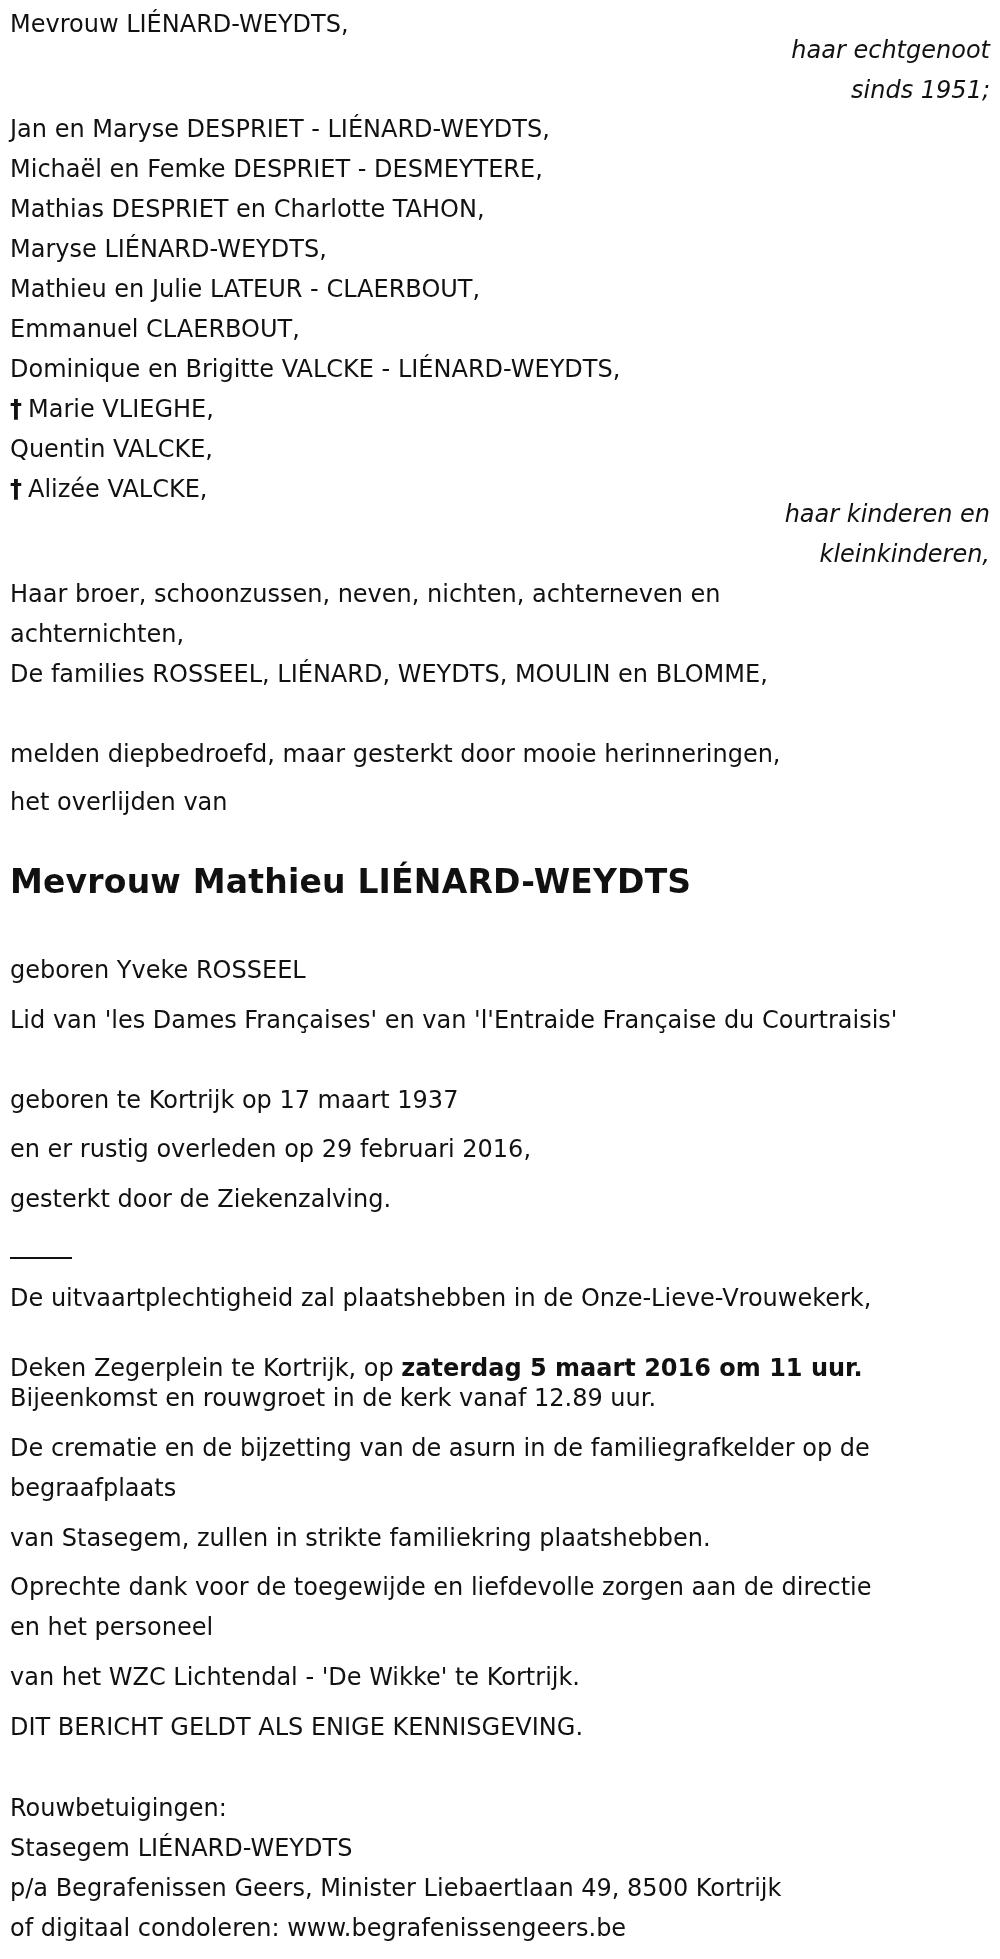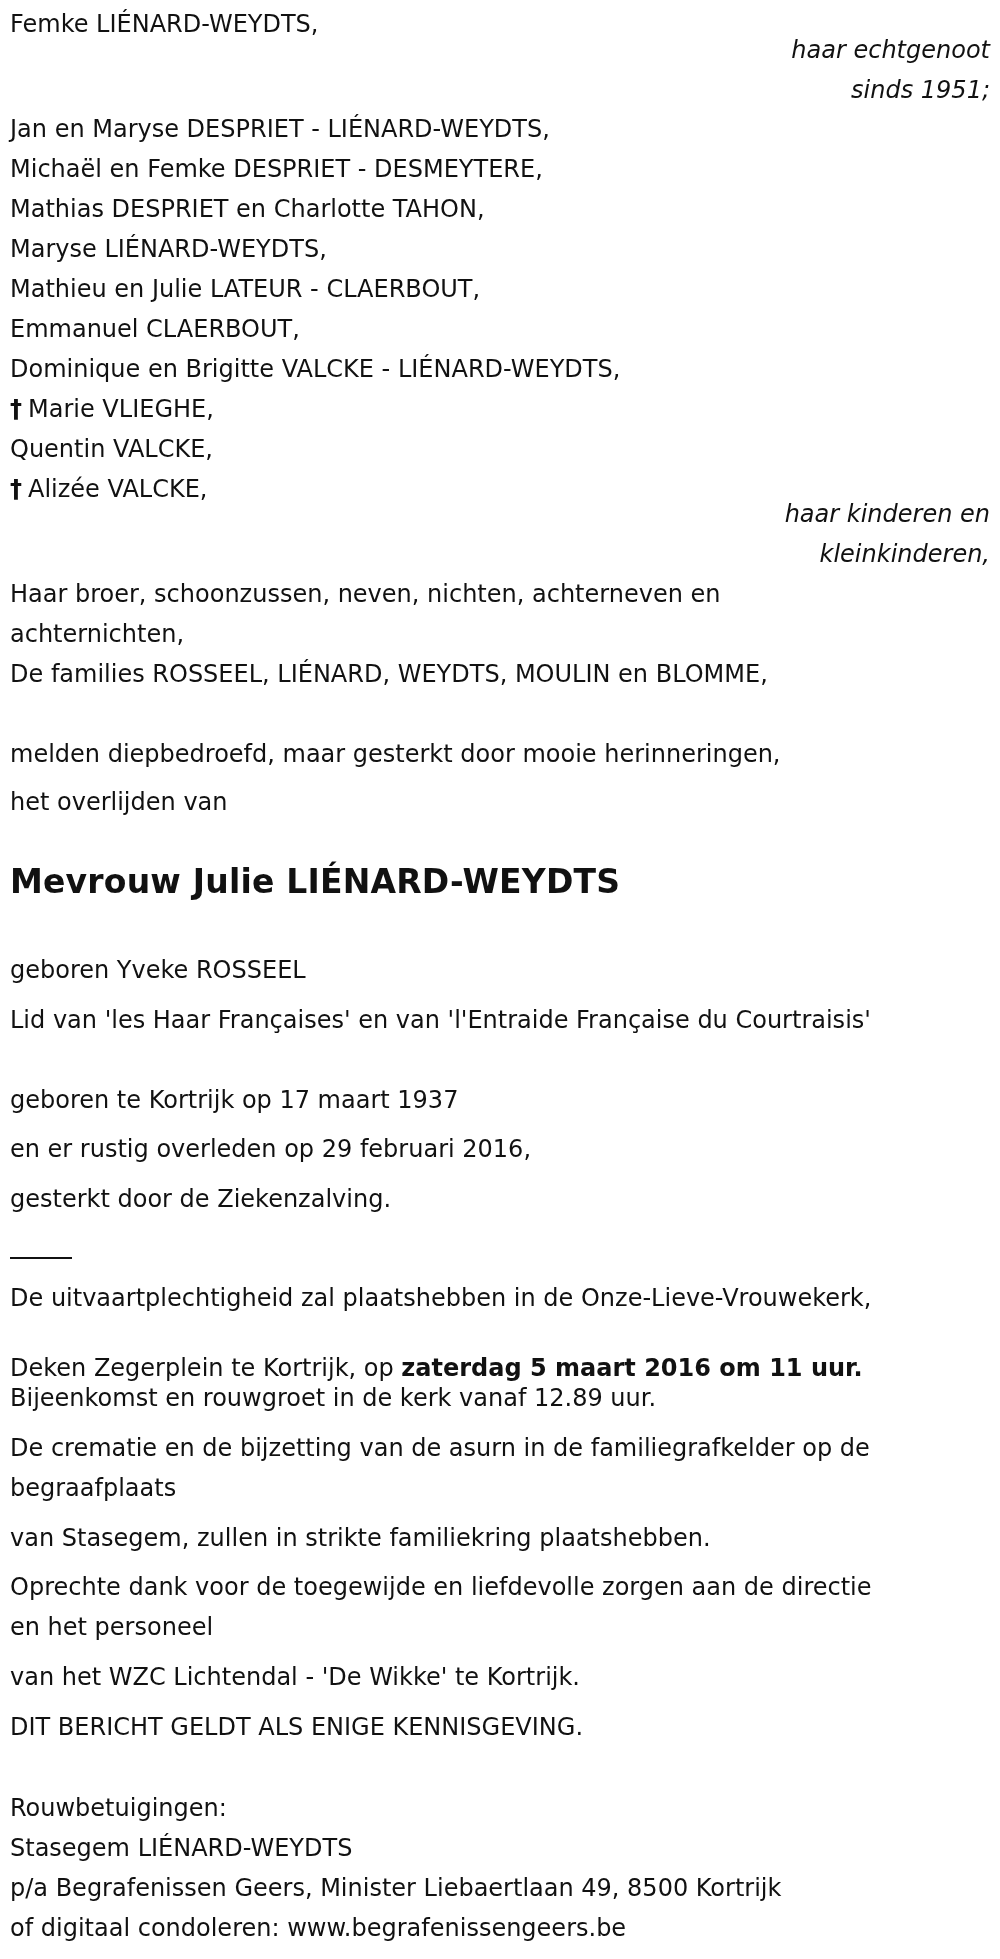--- a/index.html
+++ b/index.html
@@ -16,21 +16,21 @@
   .cross { font-weight: bold; margin-right: 6px; }
   .heading { font-size: 33px; font-weight: bold; letter-spacing: 0.2px; }
   .bold { font-weight: bold; }
   .rule { position: absolute; left: 10px; width: 62px; height: 2px; background: #111111; }
 </style>
 </head>
 <body>
 
 <div class="page">
 
-  <div class="line" style="top:12px">Femke LIÉNARD-WEYDTS,</div>
+  <div class="line" style="top:12px">Mevrouw LIÉNARD-WEYDTS,</div>
   <div class="note" style="top:38px">haar echtgenoot</div>
   <div class="note" style="top:78px">sinds 1951;</div>
 
   <div class="line" style="top:117px">Jan en Maryse DESPRIET - LIÉNARD-WEYDTS,</div>
   <div class="line" style="top:157px">Michaël en Femke DESPRIET - DESMEYTERE,</div>
   <div class="line" style="top:197px">Mathias DESPRIET en Charlotte TAHON,</div>
   <div class="line" style="top:237px">Maryse LIÉNARD-WEYDTS,</div>
   <div class="line" style="top:277px">Mathieu en Julie LATEUR - CLAERBOUT,</div>
   <div class="line" style="top:317px">Emmanuel CLAERBOUT,</div>
   <div class="line" style="top:357px">Dominique en Brigitte VALCKE - LIÉNARD-WEYDTS,</div>
@@ -44,23 +44,23 @@
   <div class="note" style="top:502px">haar kinderen en</div>
   <div class="note" style="top:542px">kleinkinderen,</div>
 
   <div class="line" style="top:582px">Haar broer, schoonzussen, neven, nichten, achterneven en</div>
   <div class="line" style="top:622px">achternichten,</div>
   <div class="line" style="top:662px">De families ROSSEEL, LIÉNARD, WEYDTS, MOULIN en BLOMME,</div>
 
   <div class="line" style="top:742px">melden diepbedroefd, maar gesterkt door mooie herinneringen,</div>
   <div class="line" style="top:790px">het overlijden van</div>
 
-  <div class="line heading" style="top:865px">Mevrouw Julie LIÉNARD-WEYDTS</div>
+  <div class="line heading" style="top:865px">Mevrouw Mathieu LIÉNARD-WEYDTS</div>
   <div class="line" style="top:958px">geboren Yveke ROSSEEL</div>
-  <div class="line" style="top:1008px">Lid van 'les Haar Françaises' en van 'l'Entraide Française du Courtraisis'</div>
+  <div class="line" style="top:1008px">Lid van 'les Dames Françaises' en van 'l'Entraide Française du Courtraisis'</div>
   <div class="line" style="top:1088px">geboren te Kortrijk op 17 maart 1937</div>
   <div class="line" style="top:1137px">en er rustig overleden op 29 februari 2016,</div>
   <div class="line" style="top:1187px">gesterkt door de Ziekenzalving.</div>
 
   <div class="rule" style="top:1257px"></div>
 
   <div class="line" style="top:1286px">De uitvaartplechtigheid zal plaatshebben in de Onze-Lieve-Vrouwekerk,</div>
   <div class="line" style="top:1356px">
     <span>Deken Zegerplein te Kortrijk, op </span><span class="bold">zaterdag 5 maart 2016 om 11 uur.</span>
   </div>

